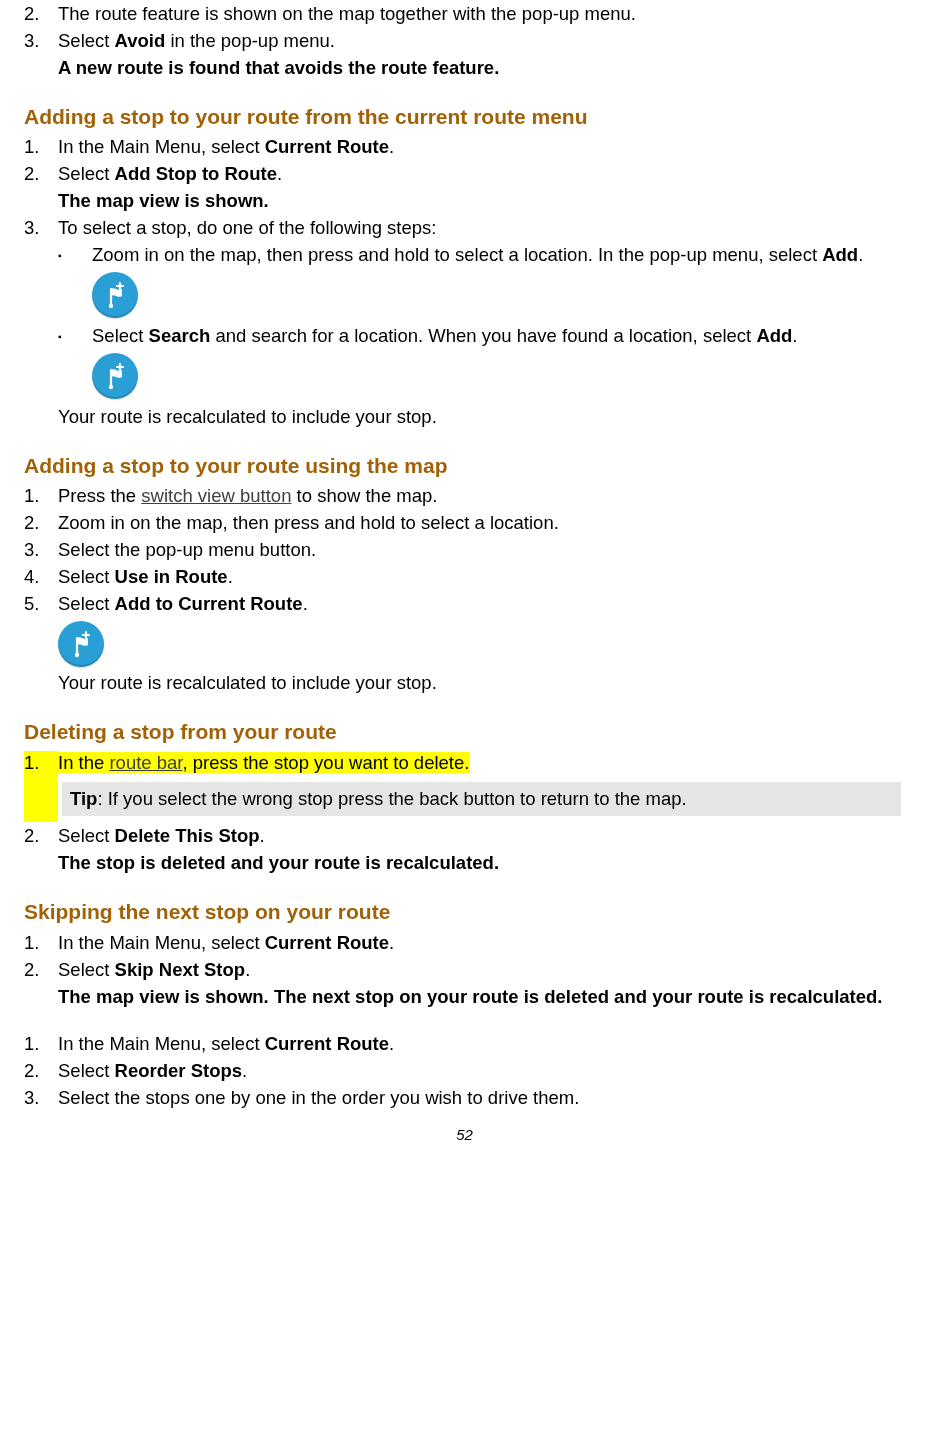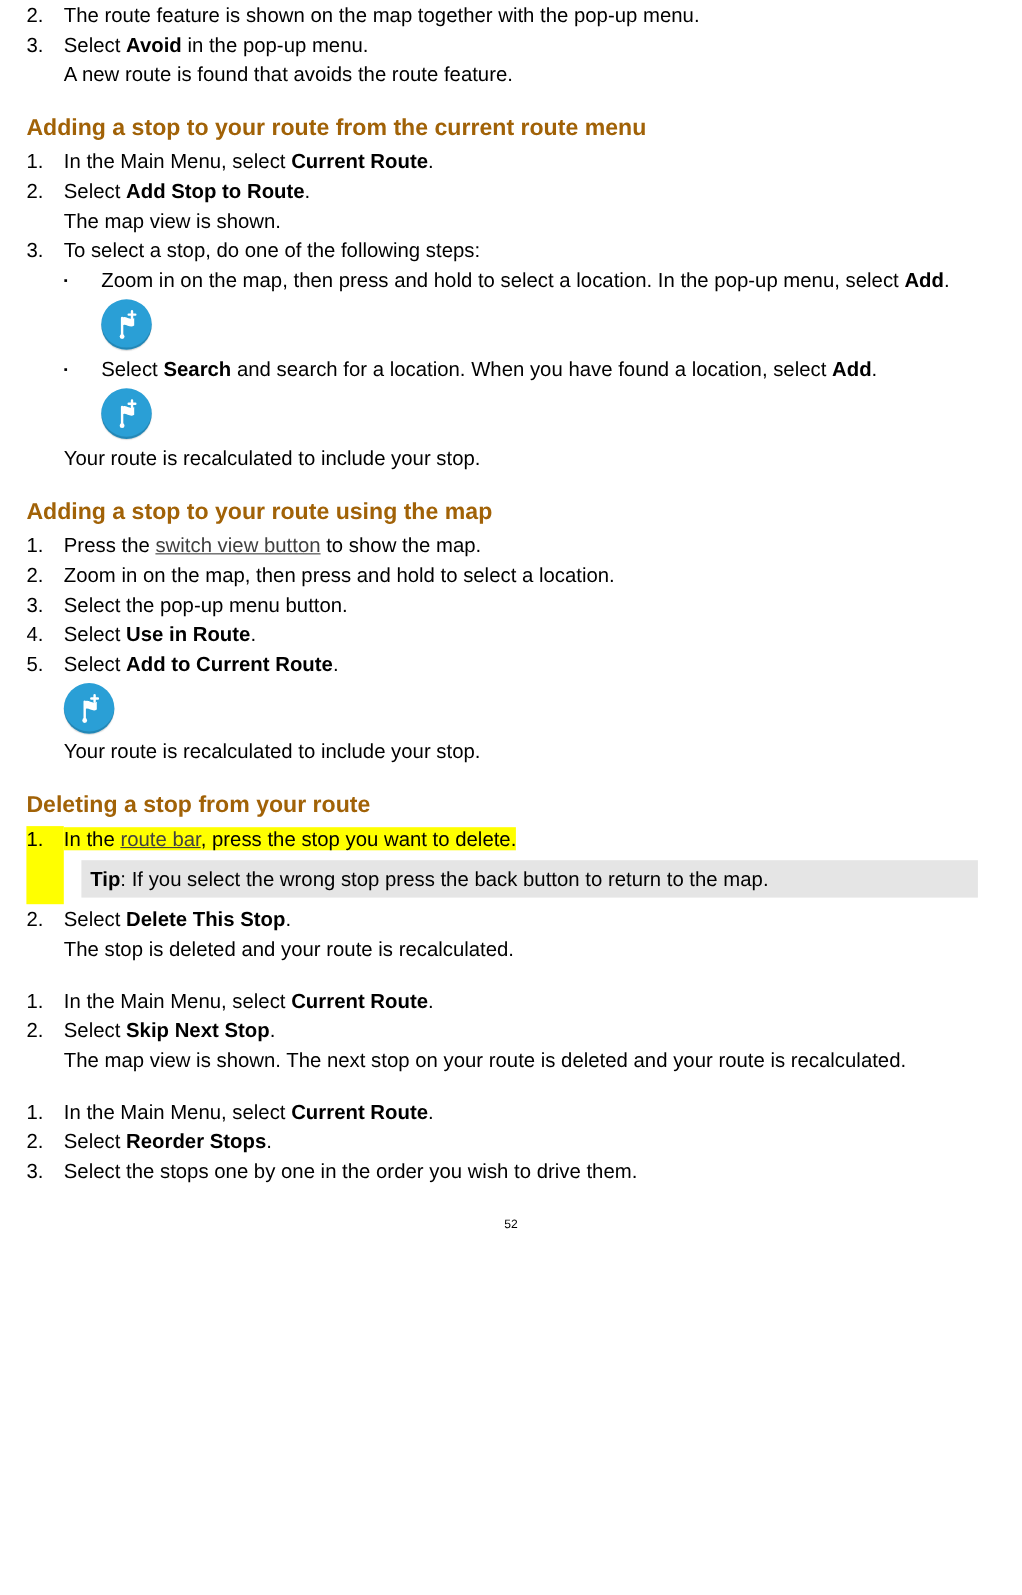--- a/index.html
+++ b/index.html
@@ -49,39 +49,40 @@
     font-weight: bold;
     font-size: 21px;
     margin: 4px 0 4px 0;
   }
   .bold { font-weight: bold; }
   a.link { color: #404040; text-decoration: underline; }
   .hl { background: #ffff00; }
   .tip {
     background: #e5e5e5;
     padding: 5px 8px;
-    margin: 6px 16px;
+    margin: 6px 4px;
   }
   .icon-row { margin: 4px 0 4px 0; }
   .icon-circle {
     width: 46px; height: 46px;
     background: #2a9fd6;
     border-radius: 50%;
     display: inline-flex;
     align-items: center;
     justify-content: center;
     box-shadow: inset 0 -2px 0 rgba(0,0,0,0.15), 0 1px 1px rgba(0,0,0,0.15);
   }
   .icon-circle svg { width: 32px; height: 32px; }
   .page-num {
     text-align: center;
-    font-size: 11px;
-    margin-top: 28px;
-  }
-  .sub { margin-top: 2px; }
+    font-size: 15px;
+    margin-top: 14px;
+    font-style: italic;
+  }
+  .sub { margin-top: 2px; font-weight: bold; }
 </style>
 </head>
 <body>
 
 <ol class="ol">
   <li>
     <span class="num">2.</span>
     <div class="li-body">The route feature is shown on the map together with the pop-up menu.</div>
   </li>
   <li>
@@ -218,20 +219,21 @@
       <span class="num">2.</span>
       <div class="li-body">
         <span>Select </span><span class="bold">Delete This Stop</span><span>.</span>
         <div class="sub">The stop is deleted and your route is recalculated.</div>
       </div>
     </li>
   </ol>
 </div>
 
 <div class="section-block">
+  <div class="h2">Skipping the next stop on your route</div>
   <ol class="ol">
     <li>
       <span class="num">1.</span>
       <div class="li-body">
         <span>In the Main Menu, select </span><span class="bold">Current Route</span><span>.</span>
       </div>
     </li>
     <li>
       <span class="num">2.</span>
       <div class="li-body">

